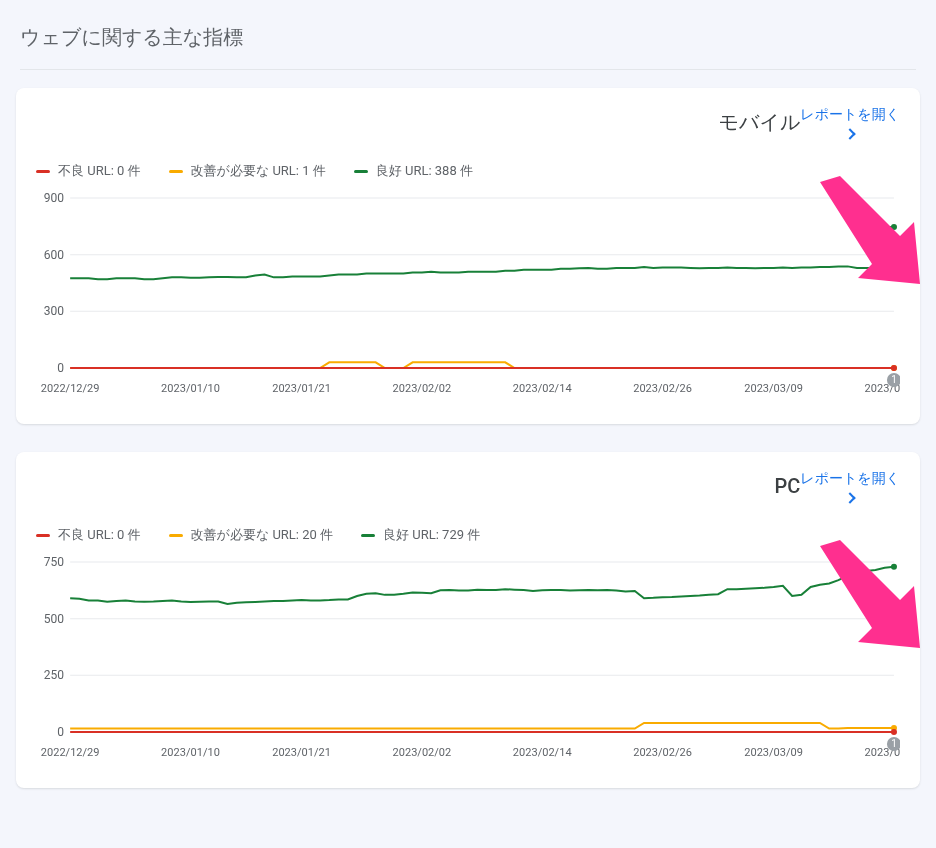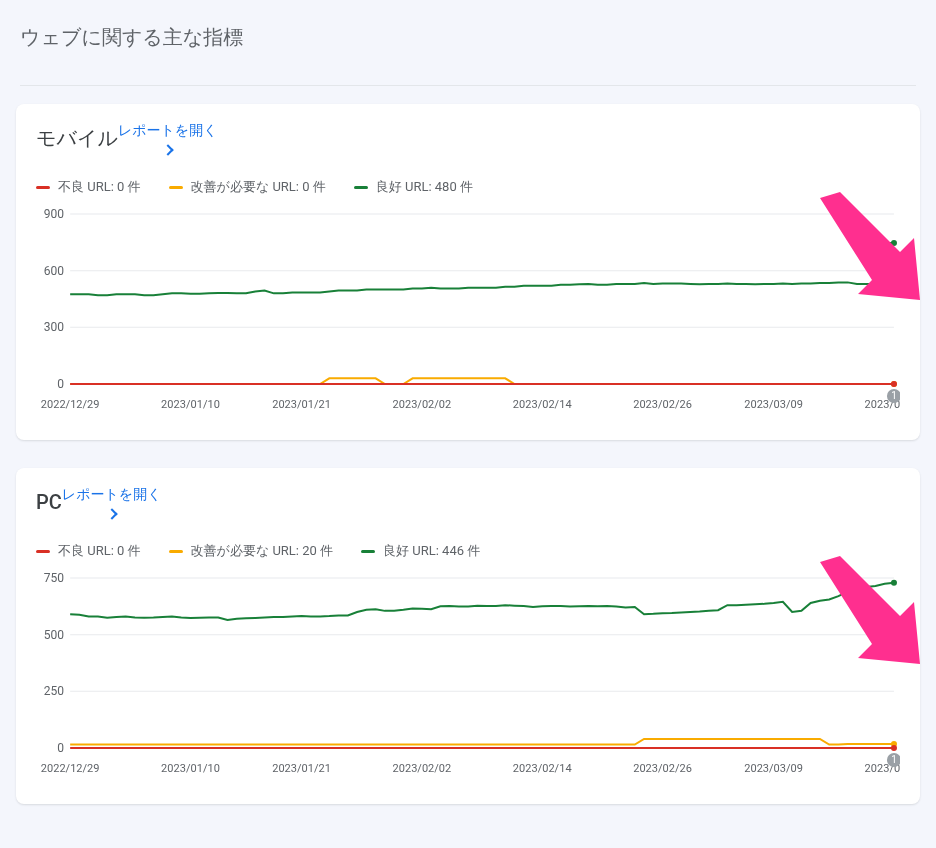--- a/index.html
+++ b/index.html
@@ -10,33 +10,33 @@
     font-family: -apple-system, BlinkMacSystemFont, "Segoe UI", Roboto, Helvetica, Arial, sans-serif;
     color: #3c4043;
     width: 936px;
   }
   .page-title {
     font-size: 20px;
     font-weight: 400;
     color: #5f6368;
     margin: 8px 4px 18px 4px;
     border-bottom: 1px solid #e3e6ea;
-    padding-bottom: 34px;
+    padding-bottom: 18px;
   }
   .card {
     background: #fff;
     border-radius: 8px;
     box-shadow: 0 1px 2px rgba(60,64,67,0.15);
     margin-bottom: 28px;
     padding: 0;
     position: relative;
   }
   .card-header {
     display: flex;
-    justify-content: flex-start;
+    justify-content: flex-end;
     align-items: center;
     padding: 18px 20px 6px 20px;
   }
   .card-title {
     font-size: 20px;
     font-weight: 500;
     color: #3c4043;
   }
   .open-report {
     color: #1a73e8;
@@ -86,25 +86,25 @@
       <span class="chev"></span>
     </div>
   </div>
   <div class="legend">
     <div class="legend-item">
       <span class="swatch bad"></span>
       <span>不良 URL: 0 件</span>
     </div>
     <div class="legend-item">
       <span class="swatch need"></span>
-      <span>改善が必要な URL: 0 件</span>
+      <span>改善が必要な URL: 1 件</span>
     </div>
     <div class="legend-item">
       <span class="swatch good"></span>
-      <span>良好 URL: 480 件</span>
+      <span>良好 URL: 388 件</span>
     </div>
   </div>
   <div class="chart-wrap">
     <svg class="chart" viewBox="0 0 860 210" preserveAspectRatio="none">
         <line x1="34" y1="176" x2="854" y2="176" class="grid"></line>
         <text x="28" y="180" text-anchor="end" class="ytick">0</text>
         <line x1="34" y1="119.33333333333334" x2="854" y2="119.33333333333334" class="grid"></line>
         <text x="28" y="123.33333333333334" text-anchor="end" class="ytick">300</text>
         <line x1="34" y1="62.66666666666667" x2="854" y2="62.66666666666667" class="grid"></line>
         <text x="28" y="66.66666666666667" text-anchor="end" class="ytick">600</text>
@@ -145,21 +145,21 @@
     <div class="legend-item">
       <span class="swatch bad"></span>
       <span>不良 URL: 0 件</span>
     </div>
     <div class="legend-item">
       <span class="swatch need"></span>
       <span>改善が必要な URL: 20 件</span>
     </div>
     <div class="legend-item">
       <span class="swatch good"></span>
-      <span>良好 URL: 446 件</span>
+      <span>良好 URL: 729 件</span>
     </div>
   </div>
   <div class="chart-wrap">
     <svg class="chart" viewBox="0 0 860 210" preserveAspectRatio="none">
         <line x1="34" y1="176" x2="854" y2="176" class="grid"></line>
         <text x="28" y="180" text-anchor="end" class="ytick">0</text>
         <line x1="34" y1="119.33333333333334" x2="854" y2="119.33333333333334" class="grid"></line>
         <text x="28" y="123.33333333333334" text-anchor="end" class="ytick">250</text>
         <line x1="34" y1="62.66666666666667" x2="854" y2="62.66666666666667" class="grid"></line>
         <text x="28" y="66.66666666666667" text-anchor="end" class="ytick">500</text>

